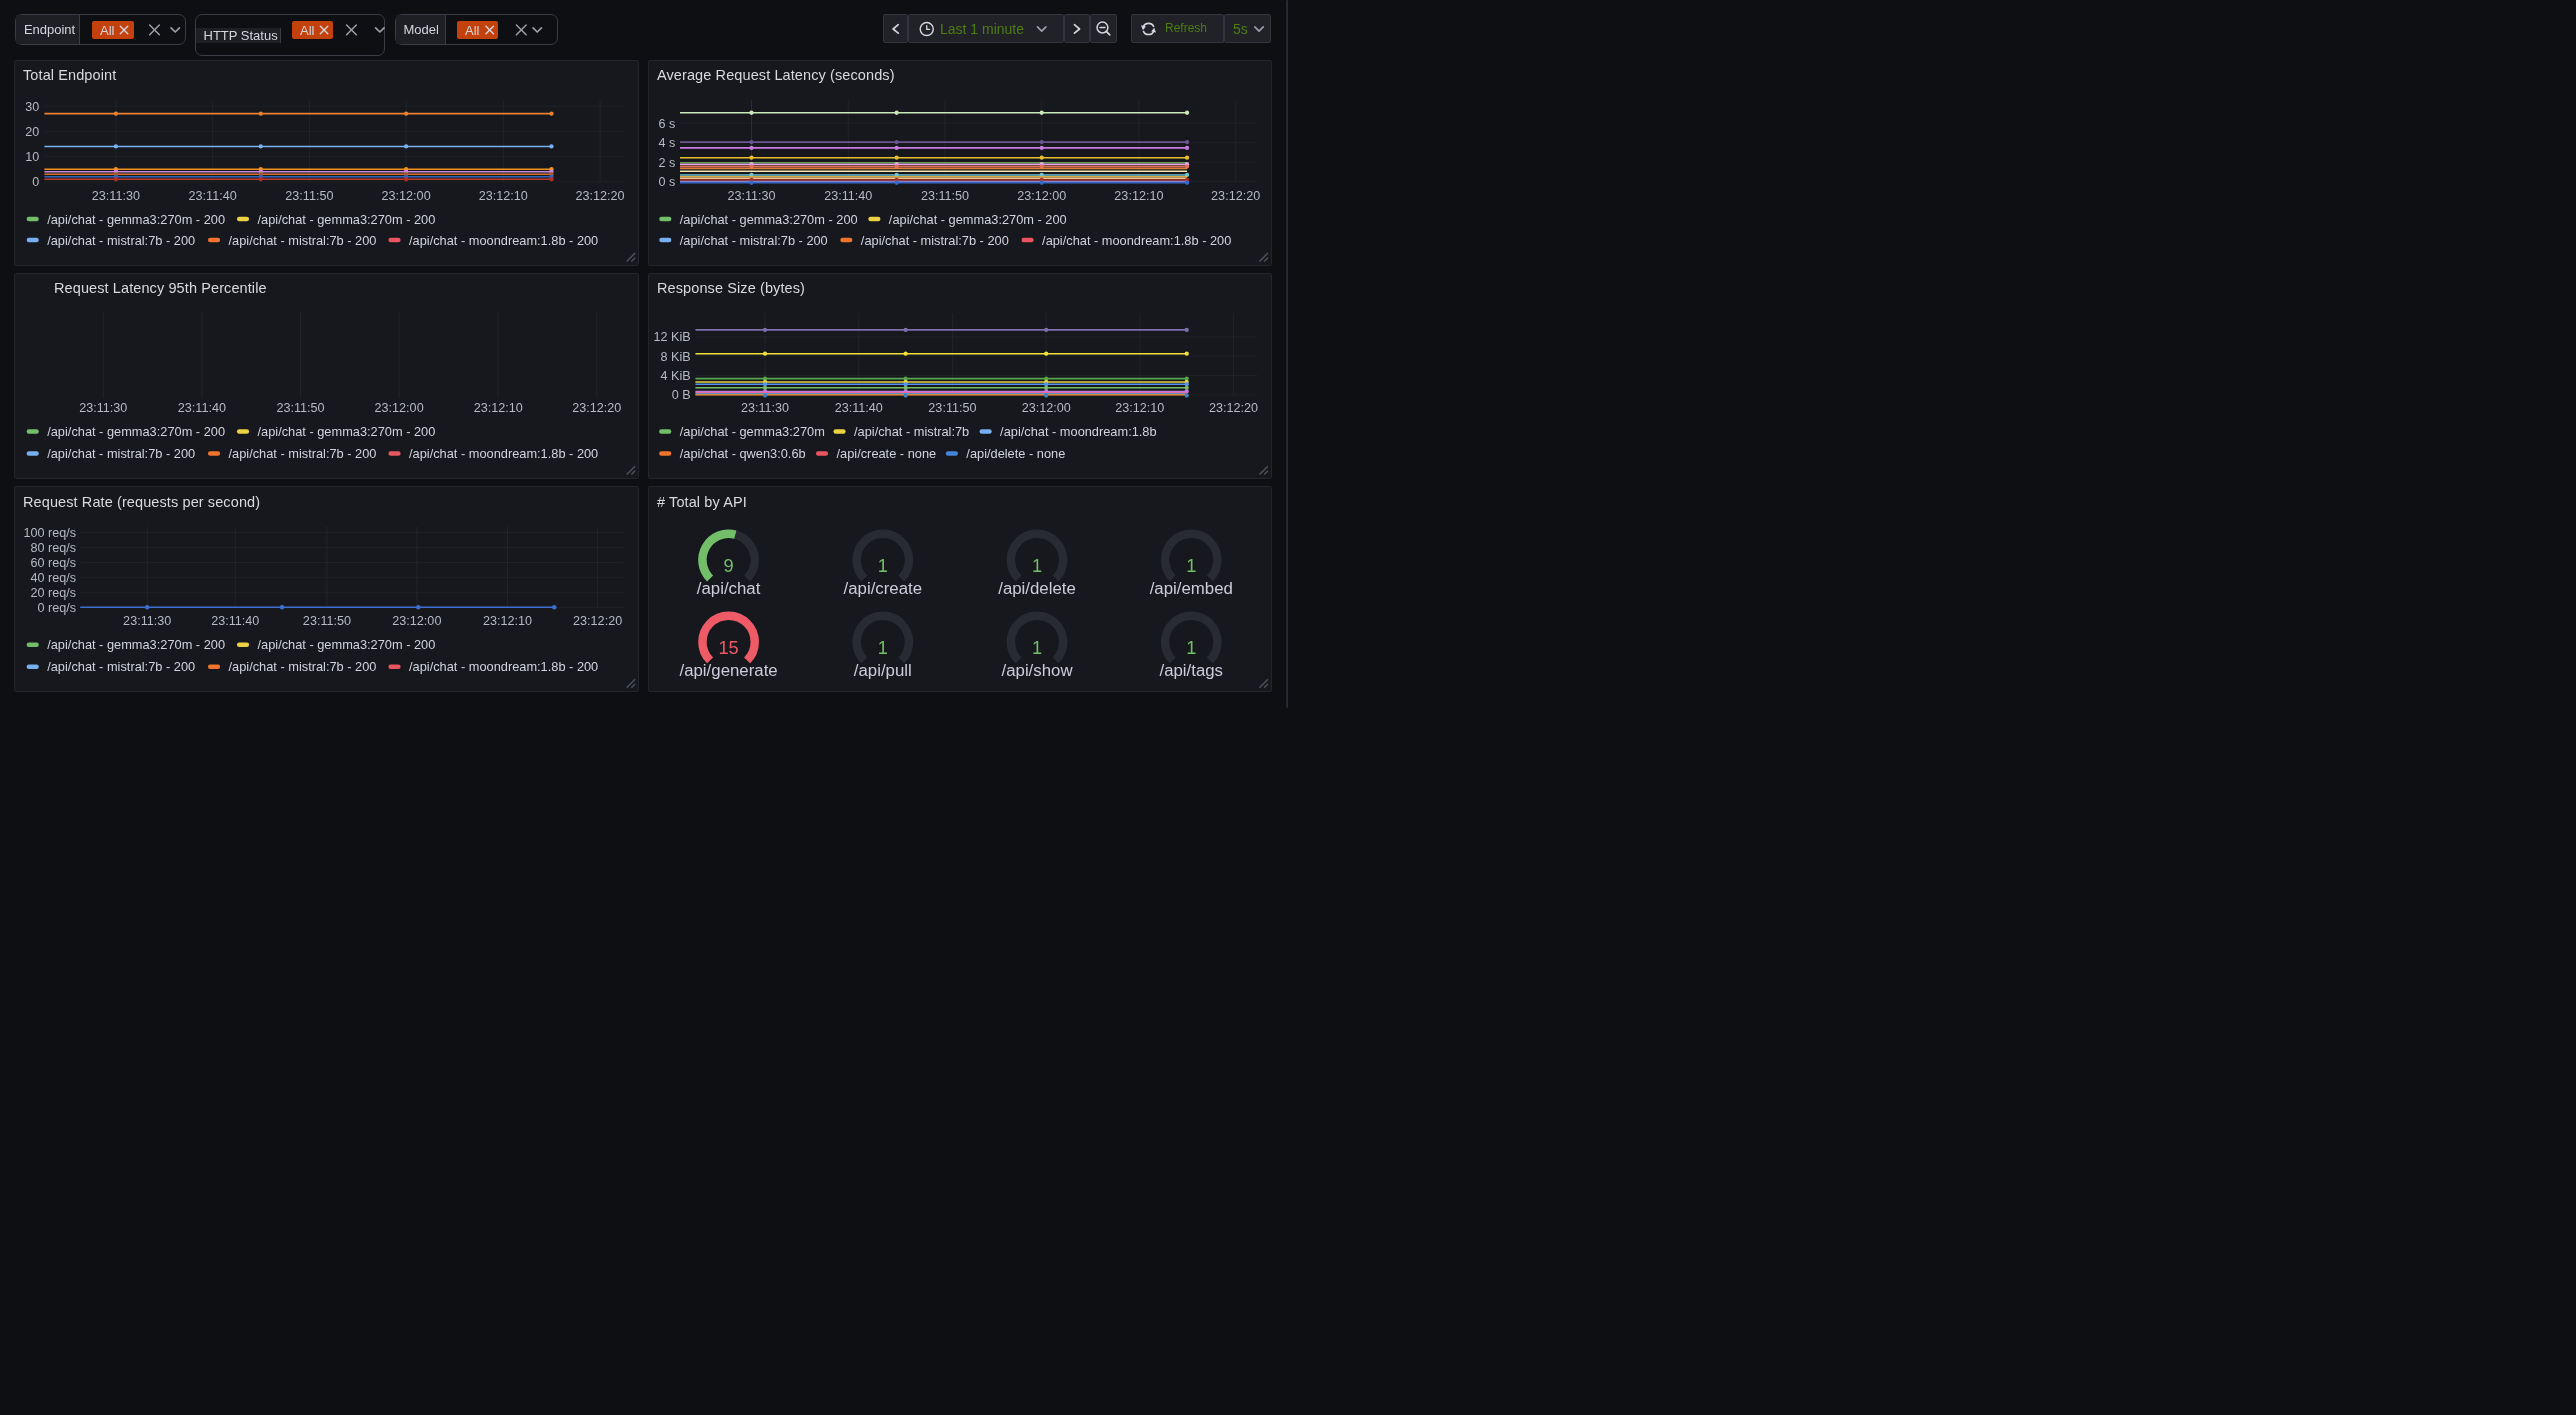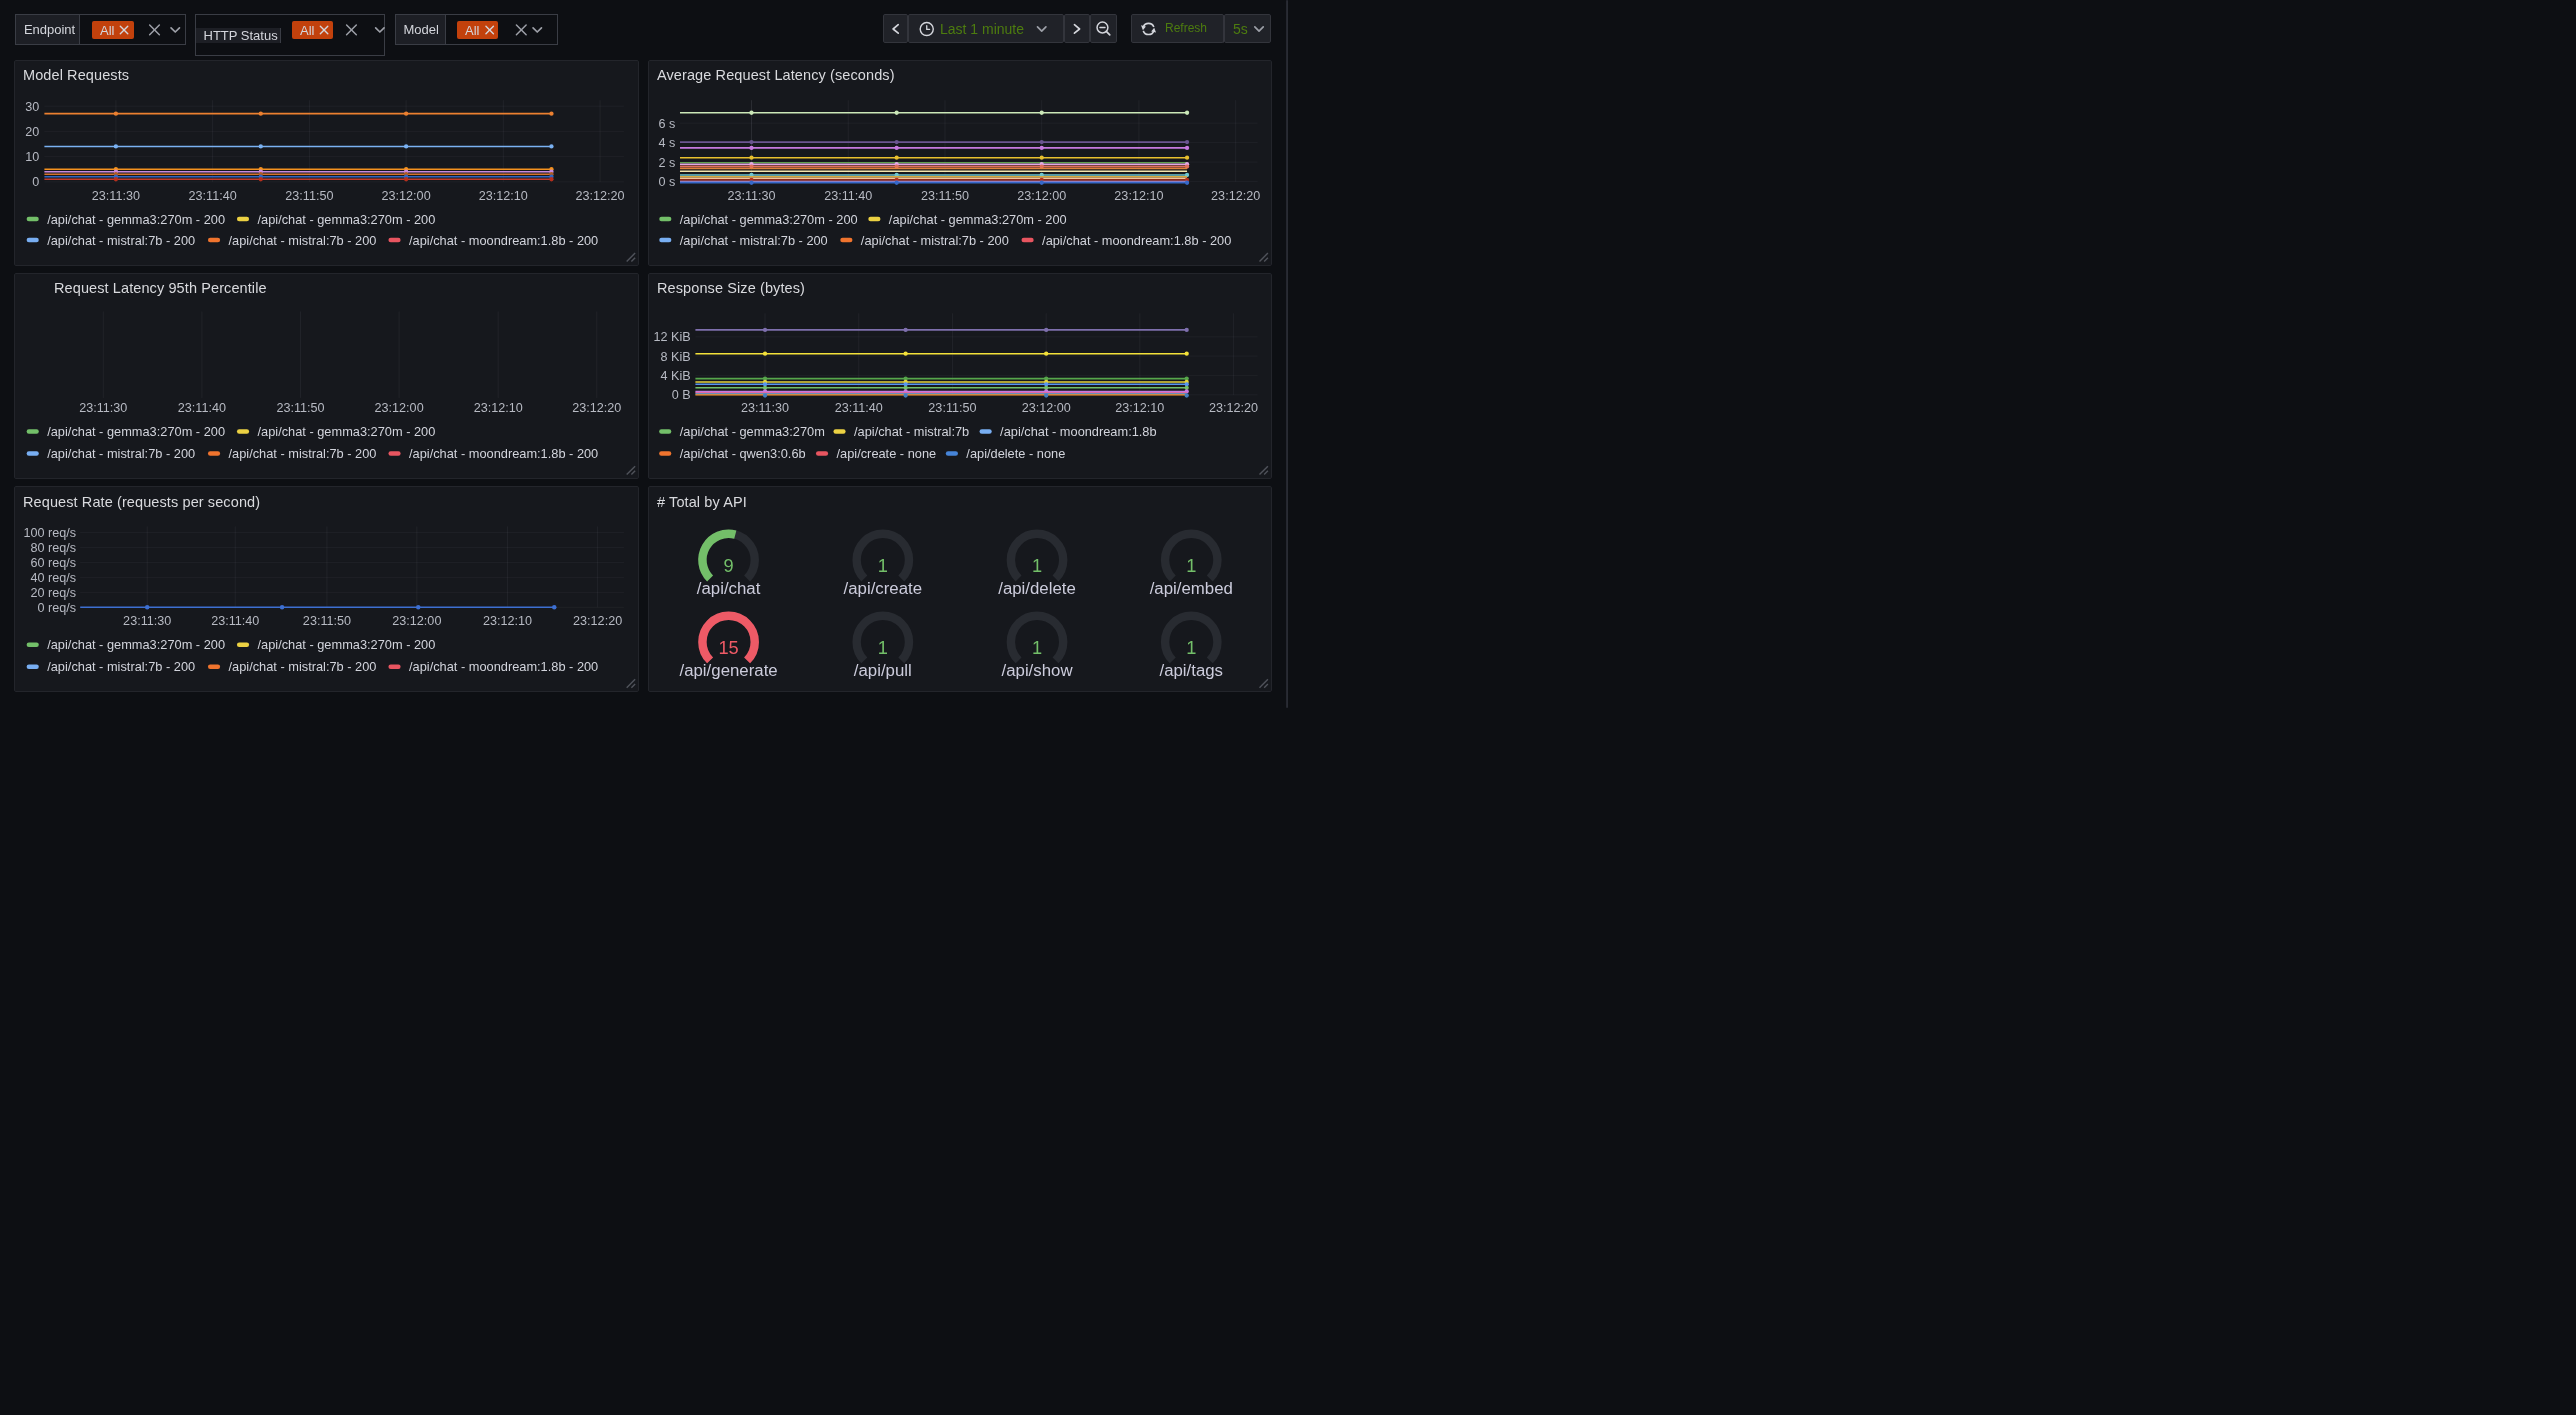--- a/index.html
+++ b/index.html
@@ -1,18 +1,18 @@
 <!DOCTYPE html>
 <html style="font-size:15px"><head><meta charset="utf-8"><style>
 * { margin:0; padding:0; box-sizing:border-box; }
 html,body { width:1288px; height:708px; background:#0d0f13; font-family:"Liberation Sans",sans-serif; overflow:hidden; }
 .abs { position:absolute; }
 .panel { position:absolute; background:#16181d; border:0.9px solid #23252b; border-radius:1.9px; }
 .ptitle { position:absolute; font-size:14.5px; font-weight:500; color:#d9dade; letter-spacing:0.1px; }
-.fbox { position:absolute; border:0.9px solid #3a3d45; border-radius:0; display:flex; }
+.fbox { position:absolute; border:0.9px solid #3a3d45; border-radius:7px; display:flex; }
 .flabel { background:#1d1f25; color:#d4d6dc; font-size:13px; font-weight:500; display:flex; align-items:center; padding:0 7.5px; border-right:0.9px solid #3a3d45; white-space:nowrap; }
 .chip { position:absolute; background:#c2410c; border-radius:1.9px; color:#d4d6dc; font-size:13px; display:flex; align-items:center; }
 .btn { position:absolute; background:#202228; border:0.9px solid #33353c; border-radius:1.9px; }
 .btntxt { color:#4d7c0f; font-size:13px; font-weight:400; position:absolute; white-space:nowrap; }
 </style></head><body>
 
 <div class="fbox" style="left:15.4px;top:14px;width:171px;height:31px;">
 <div class="flabel" style="width:64px;">Endpoint</div>
   </div>
 <div class="chip" style="left:92px;top:21px;width:42px;height:18px;padding-left:8px;">All</div>
@@ -27,21 +27,21 @@
 <div class="btn" style="left:883px;top:14px;width:25.4px;height:29.4px;"></div>
 <div class="btn" style="left:908px;top:14px;width:156px;height:29.4px;"></div>
 <div class="btn" style="left:1064px;top:14px;width:26px;height:29.4px;"></div>
 <div class="btn" style="left:1090px;top:14px;width:27px;height:29.4px;"></div>
 <div class="btn" style="left:1131px;top:14px;width:93px;height:29.4px;"></div>
 <div class="btn" style="left:1224px;top:14px;width:47px;height:29.4px;"></div>
 <div class="btntxt" style="left:940px;top:20.6px;font-size:14px;">Last 1 minute</div>
 <div class="btntxt" style="left:1165px;top:20.6px;font-size:12px;">Refresh</div>
 <div class="btntxt" style="left:1233px;top:20.6px;font-size:14px;">5s</div>
 <div class="panel" style="left:14px;top:60px;width:625px;height:206px;"></div>
-<div class="ptitle" style="left:23px;top:67px;">Model Requests</div>
+<div class="ptitle" style="left:23px;top:67px;">Total Endpoint</div>
 <div class="panel" style="left:648px;top:60px;width:624px;height:206px;"></div>
 <div class="ptitle" style="left:657px;top:67px;">Average Request Latency (seconds)</div>
 <div class="panel" style="left:14px;top:273px;width:625px;height:206px;"></div>
 <div class="ptitle" style="left:14px;top:280px;margin-left:40px;">Request Latency 95th Percentile</div>
 <div class="panel" style="left:648px;top:273px;width:624px;height:206px;"></div>
 <div class="ptitle" style="left:657px;top:280px;">Response Size (bytes)</div>
 <div class="panel" style="left:14px;top:486px;width:625px;height:206px;"></div>
 <div class="ptitle" style="left:23px;top:494px;">Request Rate (requests per second)</div>
 <div class="panel" style="left:648px;top:486px;width:624px;height:206px;"></div>
 <div class="ptitle" style="left:657px;top:494px;"># Total by API</div>

